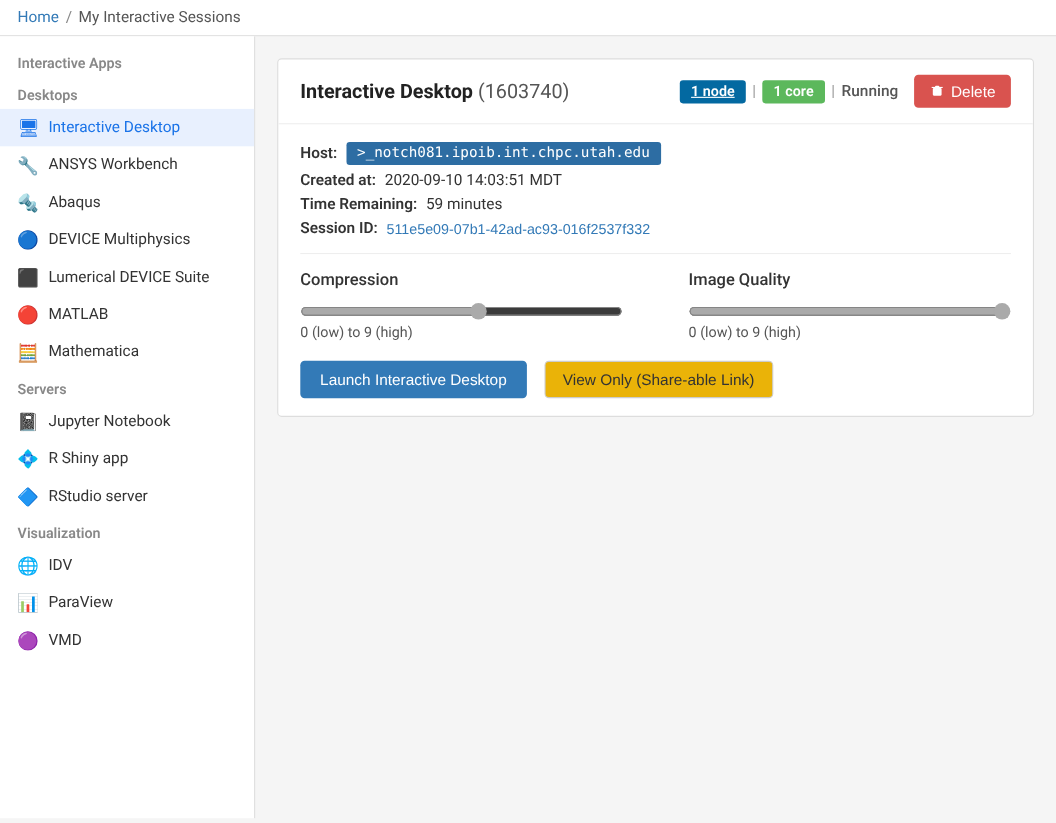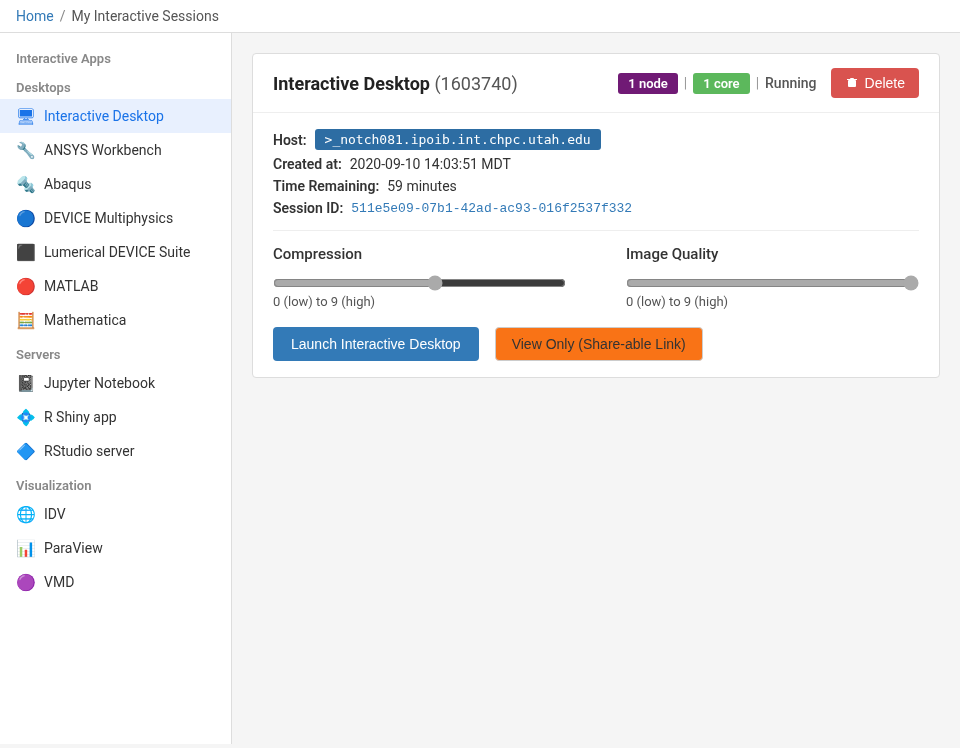--- a/index.html
+++ b/index.html
@@ -110,21 +110,22 @@
       gap: 6px;
     }
     .badge {
       padding: 3px 10px;
       border-radius: 3px;
       font-size: 13px;
       font-weight: 600;
       color: #fff;
     }
     .badge-node {
-      background: #701a75;
+      background: #0369a1;
+      text-decoration: underline;
     }
     .badge-core {
       background: #5cb85c;
     }
     .badge-sep {
       color: #999;
       font-size: 14px;
     }
     .badge-running {
       color: #555;
@@ -153,21 +154,21 @@
       border-radius: 3px;
       font-size: 13px;
       font-family: monospace;
       text-decoration: none;
       display: inline-block;
     }
     .session-id-link {
       color: #337ab7;
       font-size: 13px;
       text-decoration: none;
-      font-family: Liberation Mono, monospace;
+      font-family: Liberation Sans, sans-serif;
     }
     .info-value {
       color: #333;
       font-size: 14px;
     }
 
     .delete-btn {
       display: flex;
       align-items: flex-start;
       gap: 6px;
@@ -233,21 +234,21 @@
       background: #337ab7;
       color: #fff;
       border: none;
       border-radius: 4px;
       padding: 9px 18px;
       cursor: pointer;
       font-size: 14px;
       font-weight: 500;
     }
     .view-only-btn {
-      background: #f97316;
+      background: #eab308;
       color: #333;
       border: 1px solid #ccc;
       border-radius: 4px;
       padding: 8px 16px;
       cursor: pointer;
       font-size: 14px;
     }
   </style>
 </head>
 <body>

